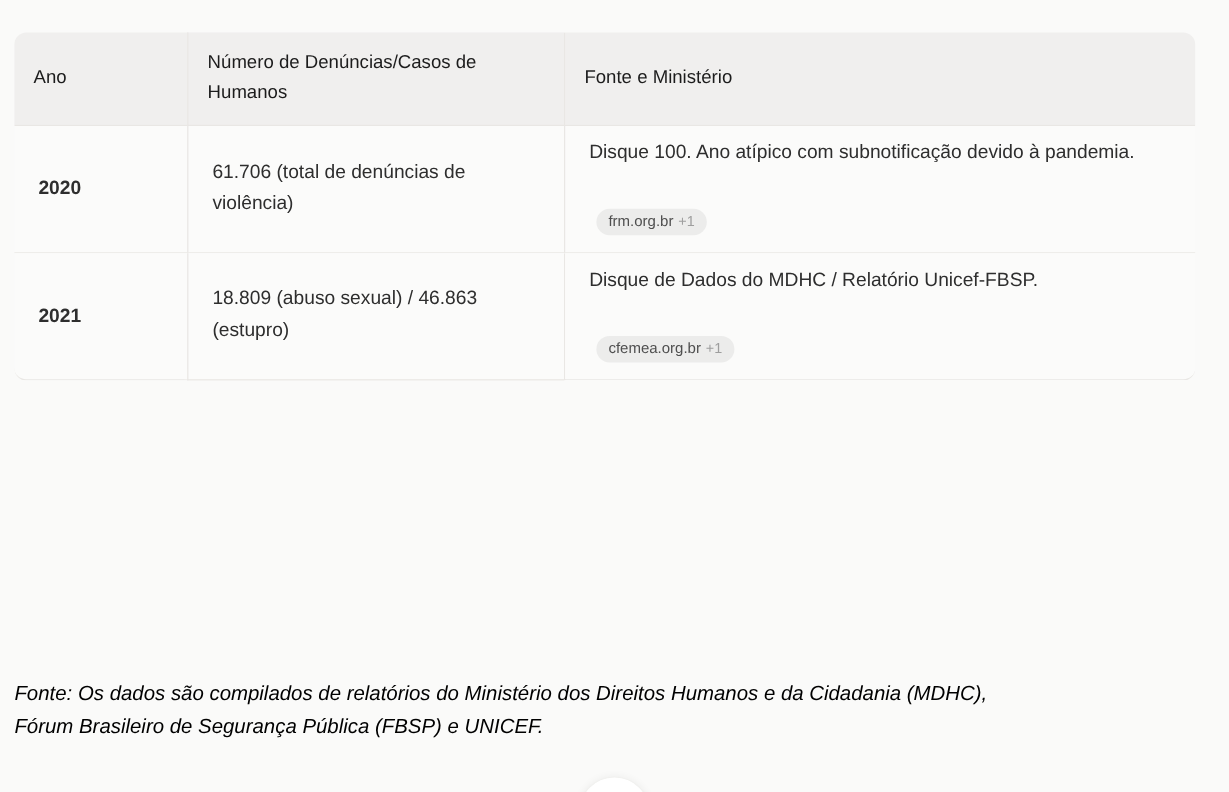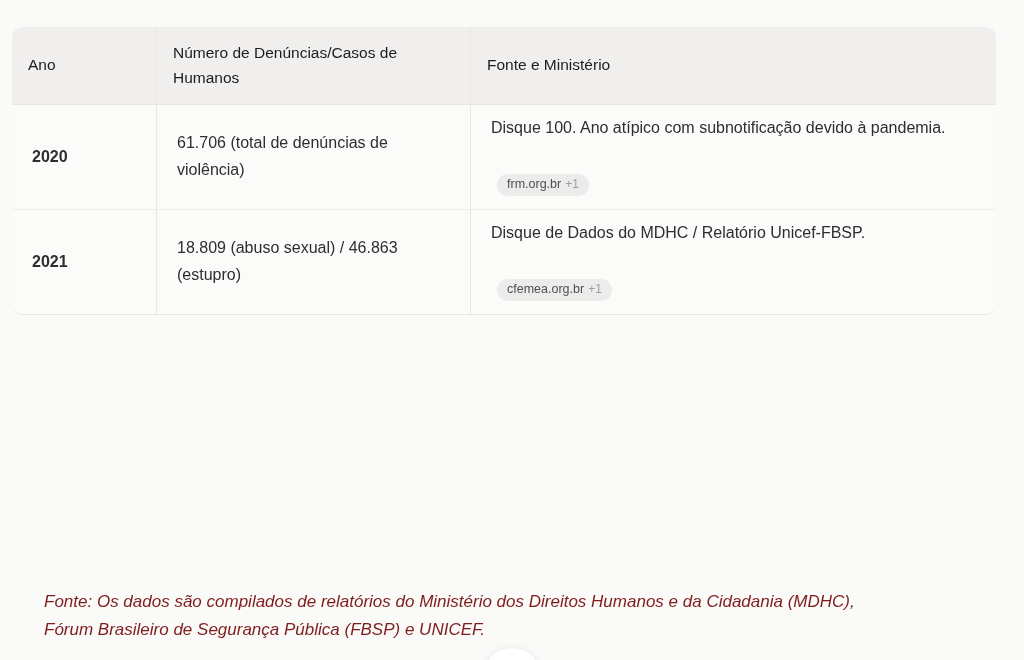--- a/index.html
+++ b/index.html
@@ -62,27 +62,26 @@
     white-space:nowrap;
     margin-left:6px;
     vertical-align:2px;
     cursor:pointer;
     margin-top:32px;
   }
   .pill .extra{color:var(--pill-extra);margin-left:4px;font-size:12px}
   .footnote{
     position:absolute;
     left:12px;
-    top:588px;
+    top:564px;
     width:820px;
     font-style:italic;
     font-size:17px;
     line-height:1.62;
-    color:#7f1d1d;
-    margin-left:32px;
+    color:#000000;
   }
   .scroll-btn{
     position:absolute;
     left:482px;
     top:647px;
     width:60px;
     height:60px;
     border-radius:50%;
     background:#ffffff;
     border:1px solid #f1f1ef;

